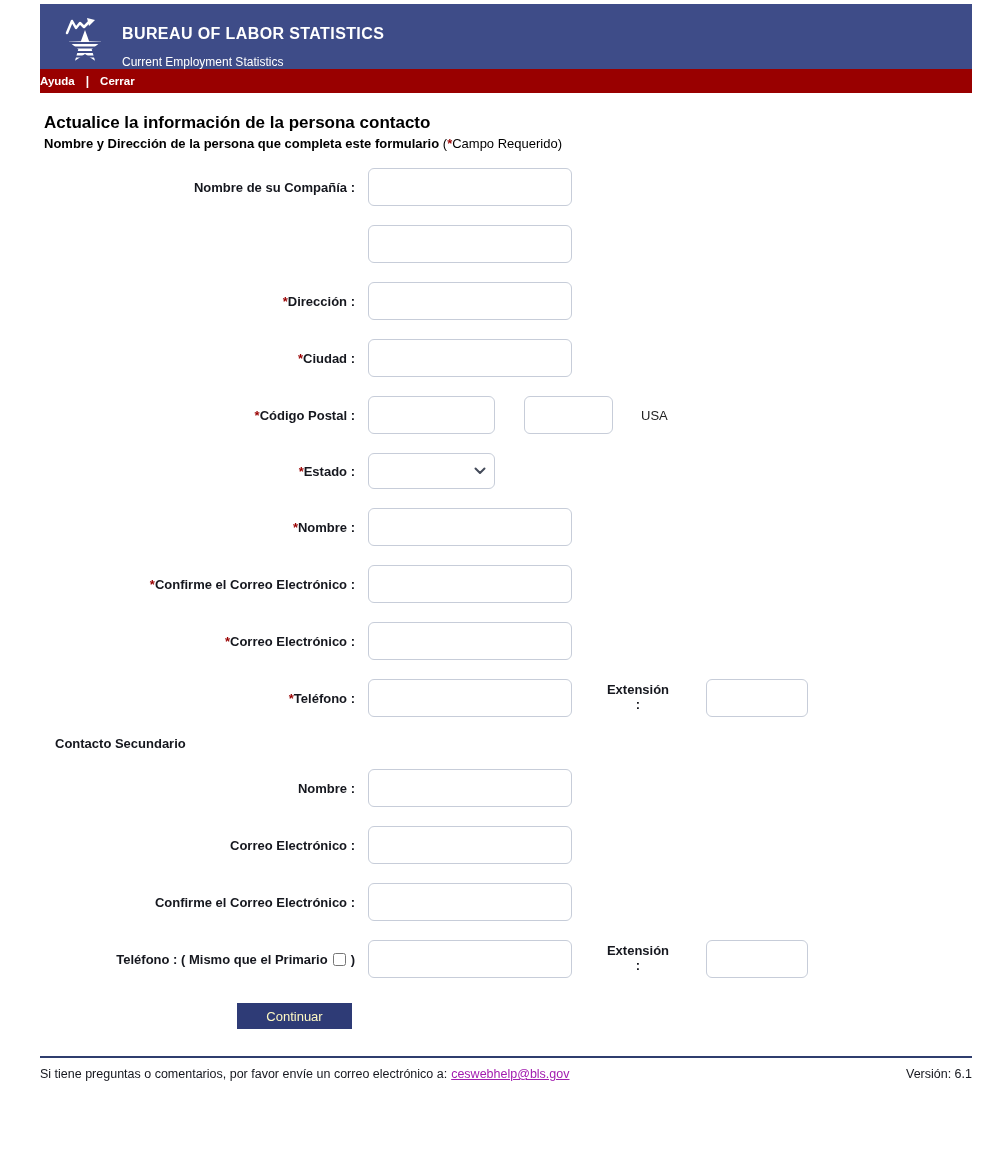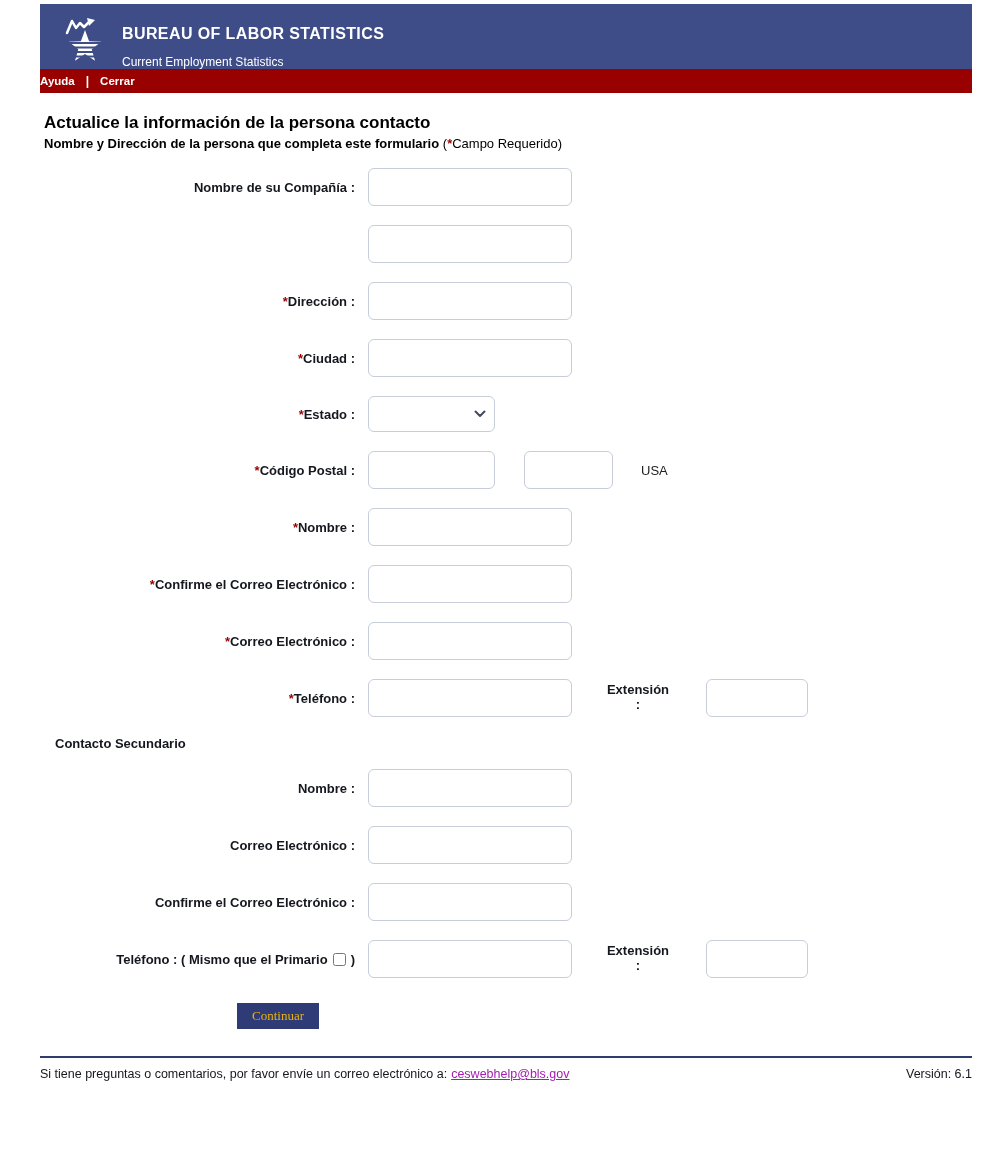--- a/index.html
+++ b/index.html
@@ -48,22 +48,22 @@
     border: 1px solid #c7cdd9; border-radius: 6px; background: #fff; padding: 0 26px 0 8px;
     font-size: 13px; font-family: inherit;
   }
   .chevron { position: absolute; right: 9px; top: 50%; transform: translateY(-50%); pointer-events: none; line-height: 0; }
   .section-header { font-weight: bold; font-size: 13px; color: #15171e; margin: 4px 0 18px 11px; }
   .ext-label { width: 66px; margin-left: 33px; text-align: center; font-weight: bold; font-size: 13px; line-height: 1.15; flex: none; }
   .ext-label span { display: block; }
   .ext-input { width: 102px; margin-left: 35px; }
   .inline-checkbox { width: 13px; height: 13px; margin: 0 5px; vertical-align: -2px; }
   .continue-btn {
-    margin: 6px 0 0 193px; width: 82px; height: 26px; background: #2E3B76; color: #eab308;
-    border: none; font-size: 13px; font-family: Liberation Serif, serif; cursor: pointer;
+    margin: 6px 0 0 193px; width: 115px; height: 26px; background: #2E3B76; color: #fef9c3;
+    border: none; font-size: 13px; font-family: Liberation Sans, sans-serif; cursor: pointer;
   }
 
   
   .footer {
     margin: 27px 28px 0 40px; border-top: 2px solid #2F3D6E; padding-top: 9px;
     display: flex; justify-content: space-between; font-size: 12.5px; color: #15171e;
   }
   .email-link { color: #a21caf; text-decoration: underline; margin-left: 4px; cursor: pointer; }
 </style>
 </head>
@@ -116,38 +116,38 @@
       <div class="row-label"><span class="star">*</span><span>Dirección :</span></div>
       <input type="text" class="text-input field" value="" style="">
     </div>
 
     <div class="form-row">
       <div class="row-label"><span class="star">*</span><span>Ciudad :</span></div>
       <input type="text" class="text-input field" value="" style="">
     </div>
 
     <div class="form-row">
+      <div class="row-label"><span class="star">*</span><span>Código Postal :</span></div>
+      <input type="text" class="text-input field zip1" value="" style="">
+      <input type="text" class="text-input zip2" value="" style="">
+      <span class="usa">USA</span>
+    </div>
+
+    <div class="form-row">
       <div class="row-label"><span class="star">*</span><span>Estado :</span></div>
       <div class="select-wrap">
         <select class="state"><option value=""></option></select>
         <span class="chevron">
           <svg width="12" height="8" viewBox="0 0 12 8">
               <path d="M1.5 1.5 L6 6 L10.5 1.5" stroke="#444b5a" stroke-width="2" fill="none" stroke-linecap="round" stroke-linejoin="round"></path>
             </svg>
         </span>
       </div>
     </div>
 
-    <div class="form-row">
-      <div class="row-label"><span class="star">*</span><span>Código Postal :</span></div>
-      <input type="text" class="text-input field zip1" value="" style="">
-      <input type="text" class="text-input zip2" value="" style="">
-      <span class="usa">USA</span>
-    </div>
-
 
     <div class="form-row">
       <div class="row-label"><span class="star">*</span><span>Nombre :</span></div>
       <input type="text" class="text-input field" value="" style="">
     </div>
 
     <div class="form-row">
       <div class="row-label"><span class="star">*</span><span>Confirme el Correo Electrónico :</span></div>
       <input type="text" class="text-input field" value="" style="">
     </div>

